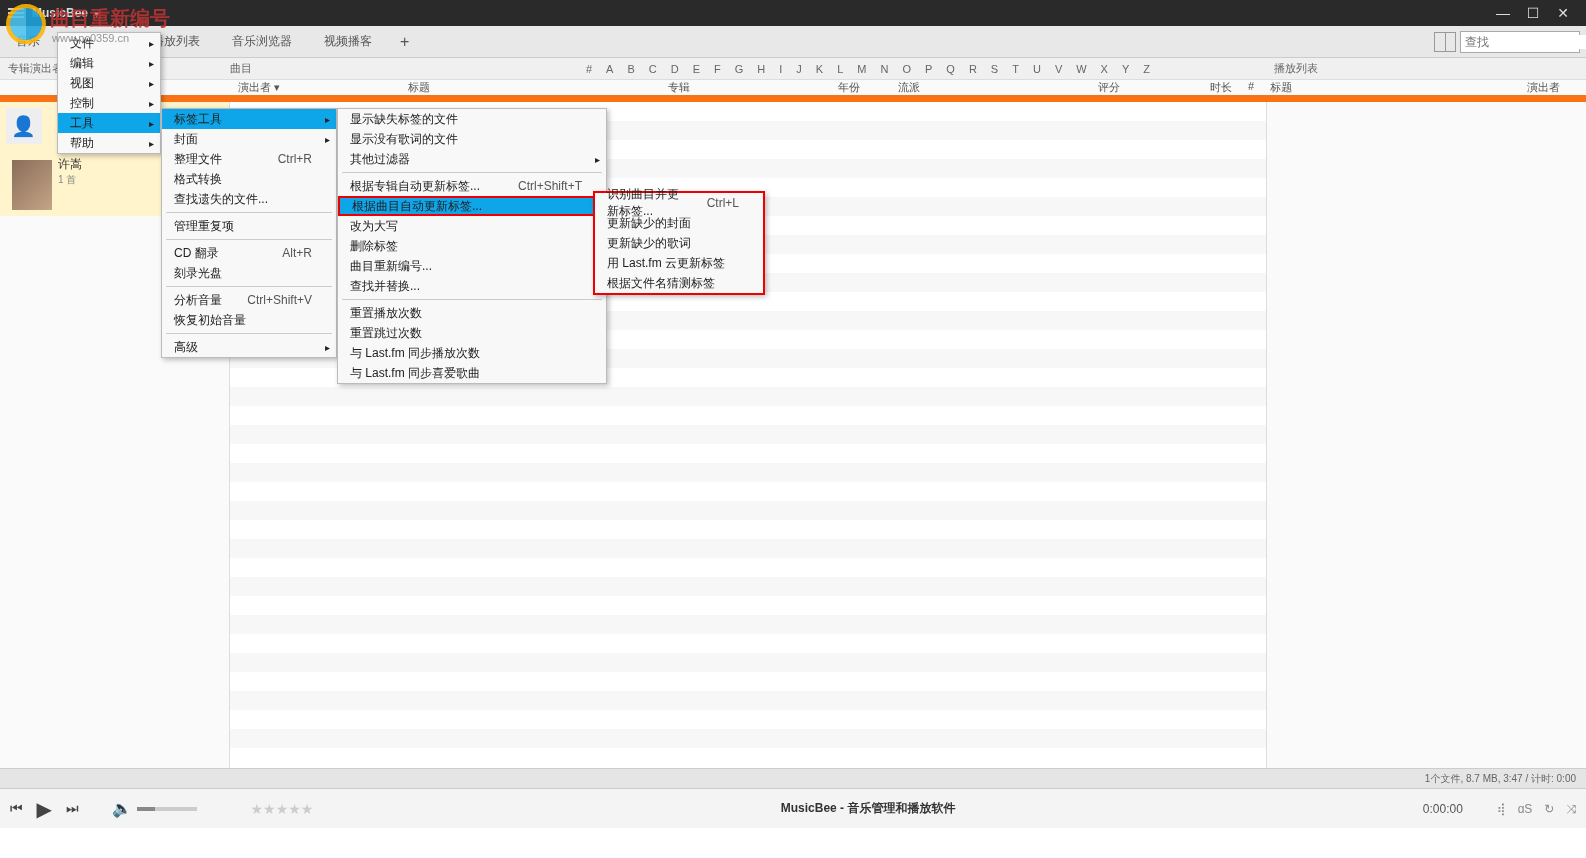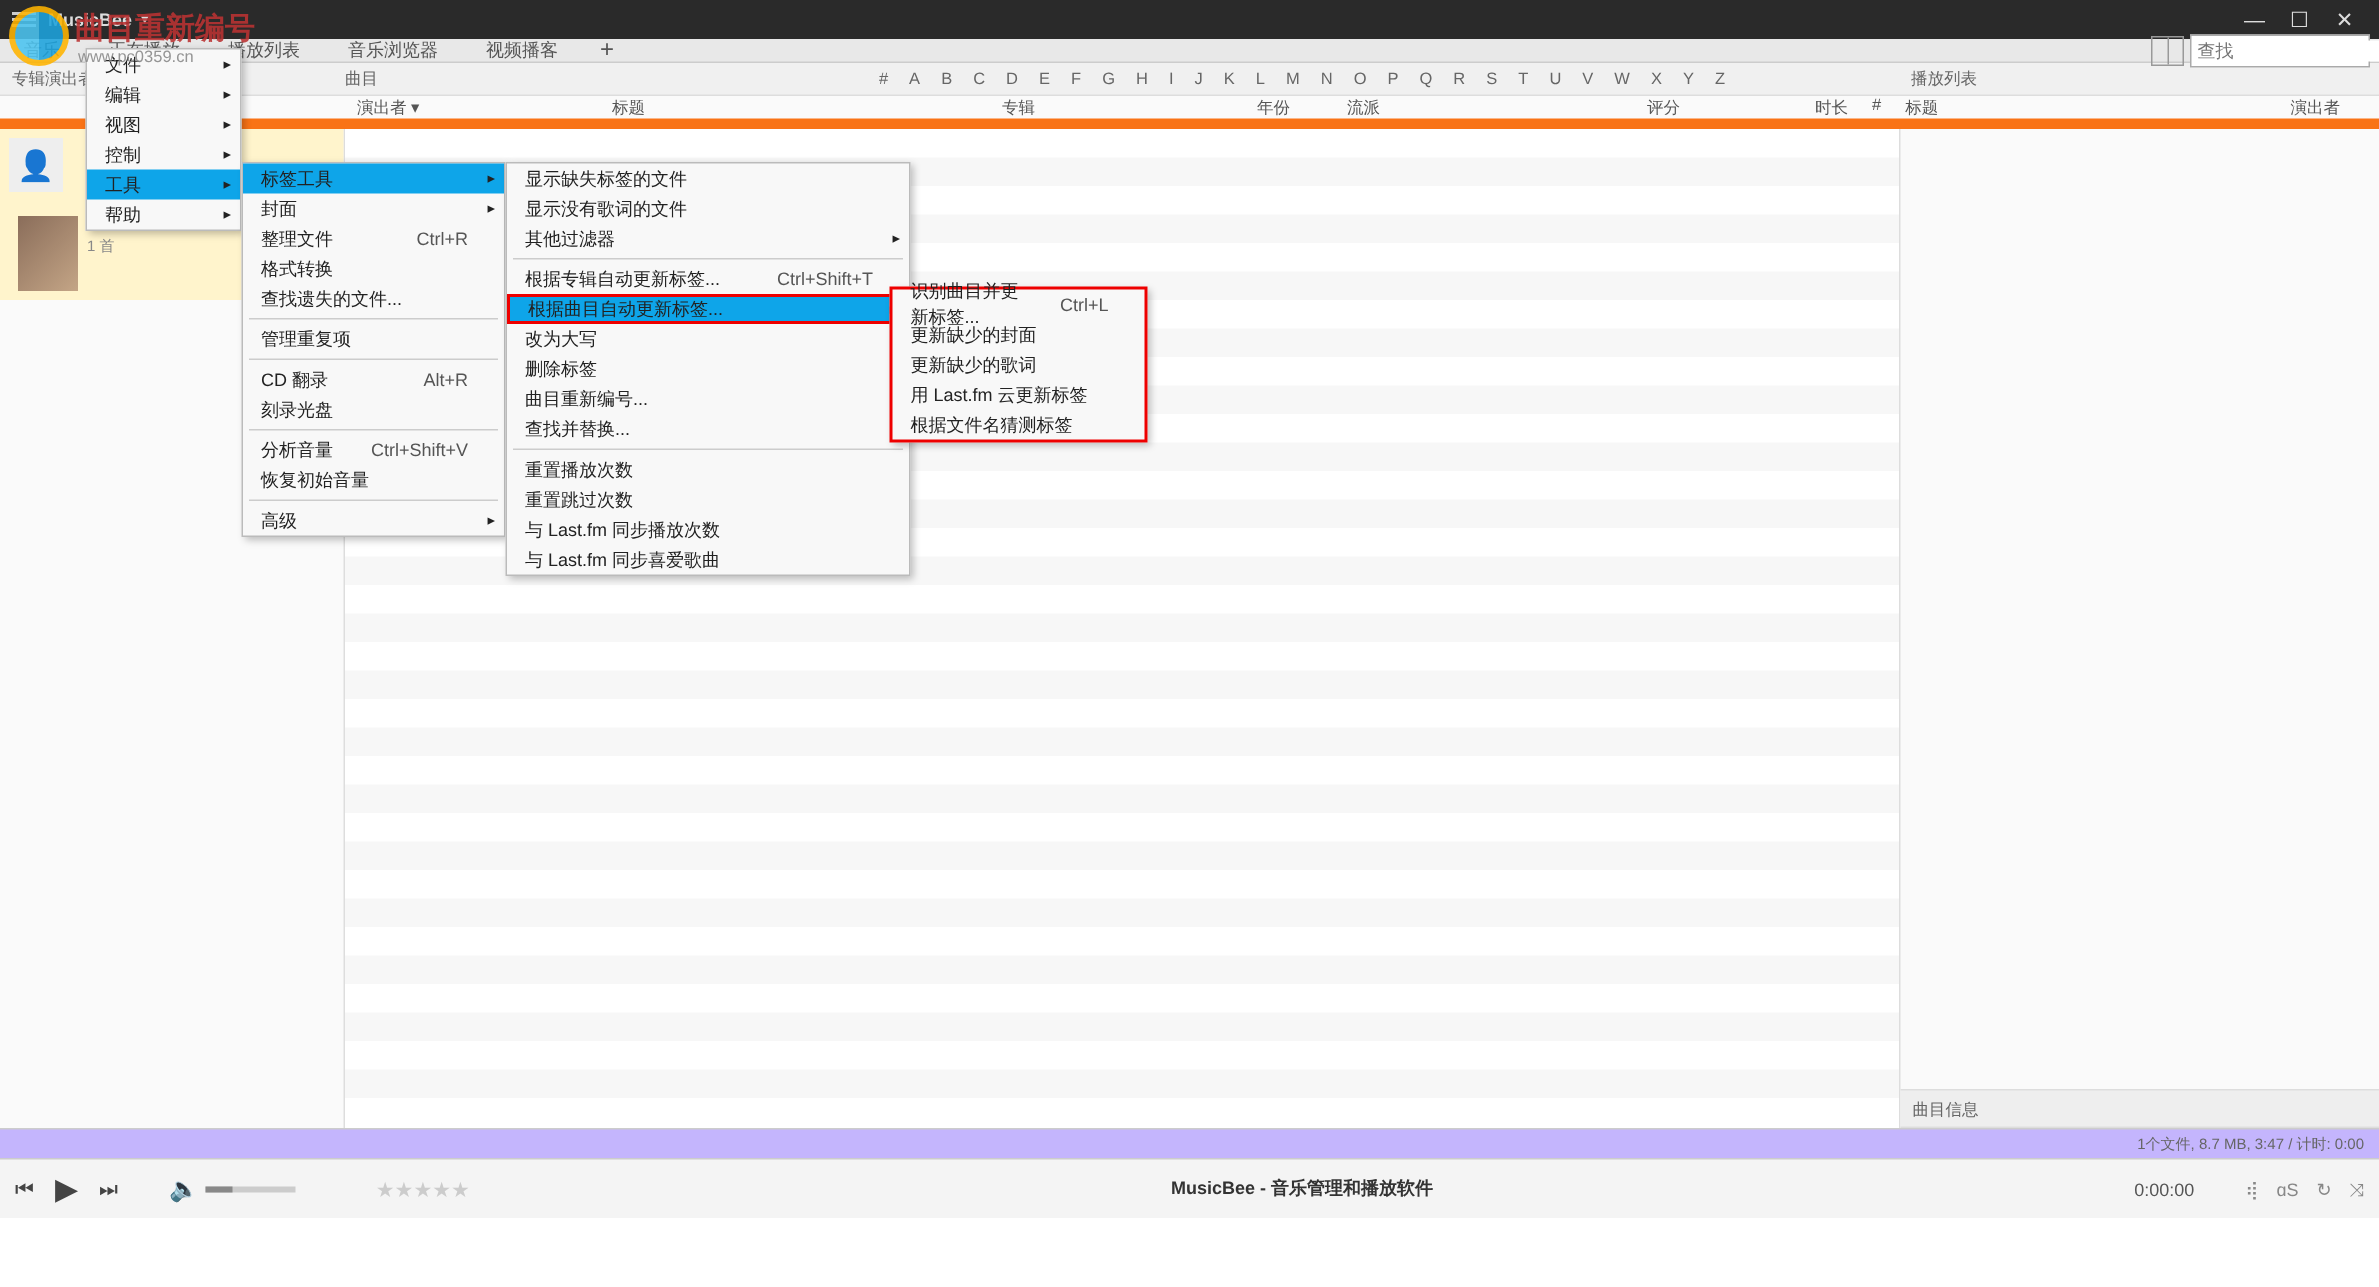--- a/index.html
+++ b/index.html
@@ -8,21 +8,21 @@
 
 .titlebar { height: 26px; background: #2a2a2a; color: #ddd; display: flex; align-items: center; padding: 0 8px; font-size: 12px; }
 .titlebar .hamburger { width: 16px; display: flex; flex-direction: column; gap: 2px; margin-right: 8px; cursor: pointer; }
 .titlebar .hamburger span { height: 2px; background: #ccc; }
 .titlebar .title { font-weight: bold; }
 .titlebar .dropdown-arrow { margin-left: 6px; font-size: 10px; }
 .titlebar .spacer { flex: 1; }
 .titlebar .winbtn { width: 30px; text-align: center; font-size: 14px; cursor: pointer; }
 
 
-.tabbar { height: 16px; background: #e8e8e8; border-bottom: 1px solid #ccc; display: flex; align-items: center; font-size: 12px; color: #555; }
+.tabbar { height: 32px; background: #e8e8e8; border-bottom: 1px solid #ccc; display: flex; align-items: center; font-size: 12px; color: #555; }
 .tabbar .tab { padding: 0 16px; height: 100%; display: flex; align-items: center; cursor: pointer; }
 .tabbar .addtab { padding: 0 12px; font-size: 16px; cursor: pointer; }
 .tabbar .right-tools { margin-left: auto; display: flex; align-items: center; gap: 4px; padding-right: 6px; }
 .tabbar .layout-icon { width: 22px; height: 20px; border: 1px solid #999; display: flex; }
 .tabbar .layout-icon div { flex: 1; border-right: 1px solid #999; }
 .tabbar .layout-icon div:last-child { border: none; }
 .tabbar .search-box { width: 120px; height: 22px; border: 1px solid #aaa; background: #fff; display: flex; align-items: center; padding: 0 4px; }
 .tabbar .search-box input { border: none; outline: none; flex: 1; font-size: 12px; }
 
 
@@ -85,21 +85,21 @@
 #menu3 { top: 108px; left: 324px; width: 270px; }
 #menu4 { top: 191px; left: 580px; width: 172px; }
 
 
 .watermark { position: absolute; top: 4px; left: 6px; z-index: 200; display: flex; align-items: center; gap: 4px; opacity: 0.88; pointer-events: none; }
 .watermark .logo { width: 40px; height: 40px; border-radius: 50%; border: 4px solid #ffb400; background: conic-gradient(#1da3dd 0 50%, #4cc4f0 50% 100%); position: relative; }
 .watermark .text { font-size: 20px; font-weight: bold; color: #b33; }
 .watermark .sub { font-size: 11px; color: #888; margin-left: 2px; }
 
 
-.statusbar { height: 20px; background: #c4b5fd; border-top: 1px solid #ccc; display: flex; align-items: center; justify-content: flex-end; padding: 0 10px; font-size: 10px; color: #666; }
+.statusbar { height: 20px; background: #e5e5e5; border-top: 1px solid #ccc; display: flex; align-items: center; justify-content: flex-end; padding: 0 10px; font-size: 10px; color: #666; }
 
 
 .playerbar { height: 40px; background: #f4f4f4; border-top: 1px solid #ccc; display: flex; align-items: center; padding: 0 10px; gap: 14px; }
 .playerbar .pbtn { font-size: 14px; color: #444; cursor: pointer; }
 .playerbar .pbtn.play { font-size: 20px; }
 .playerbar .vol { display: flex; align-items: center; gap: 4px; margin-left: 20px; }
 .playerbar .vol-bar { width: 60px; height: 4px; background: #ccc; position: relative; }
 .playerbar .vol-bar::after { content: ''; position: absolute; left: 0; top: 0; height: 100%; width: 30%; background: #888; }
 .playerbar .stars { margin-left: 40px; color: #ccc; font-size: 14px; }
 .playerbar .nowplaying { flex: 1; text-align: center; font-size: 12px; font-weight: bold; color: #333; }
@@ -247,21 +247,20 @@
       <div class="track-row"></div>
       <div class="track-row"></div>
       <div class="track-row"></div>
       <div class="track-row"></div>
       <div class="track-row"></div>
       <div class="track-row"></div>
     </div>
 
   <div class="rightpanel">
     <div class="playlist-area"></div>
-    <div class="trackinfo-header">曲目信息</div>
   </div>
 </div>
 
 <div class="statusbar">
   <span>1个文件, 8.7 MB, 3:47 / 计时: 0:00</span>
 </div>
 
 <div class="playerbar">
   <span class="pbtn">⏮</span>
   <span class="pbtn play">▶</span>

